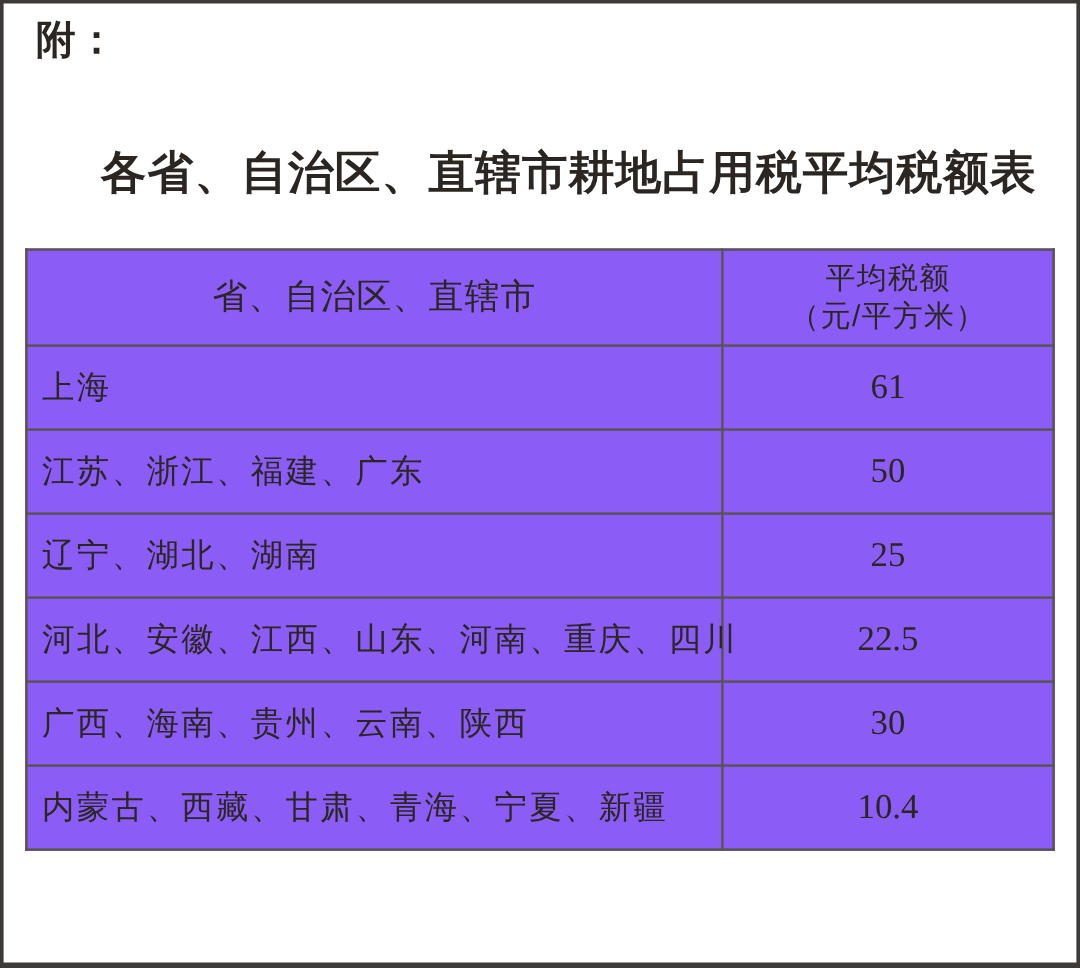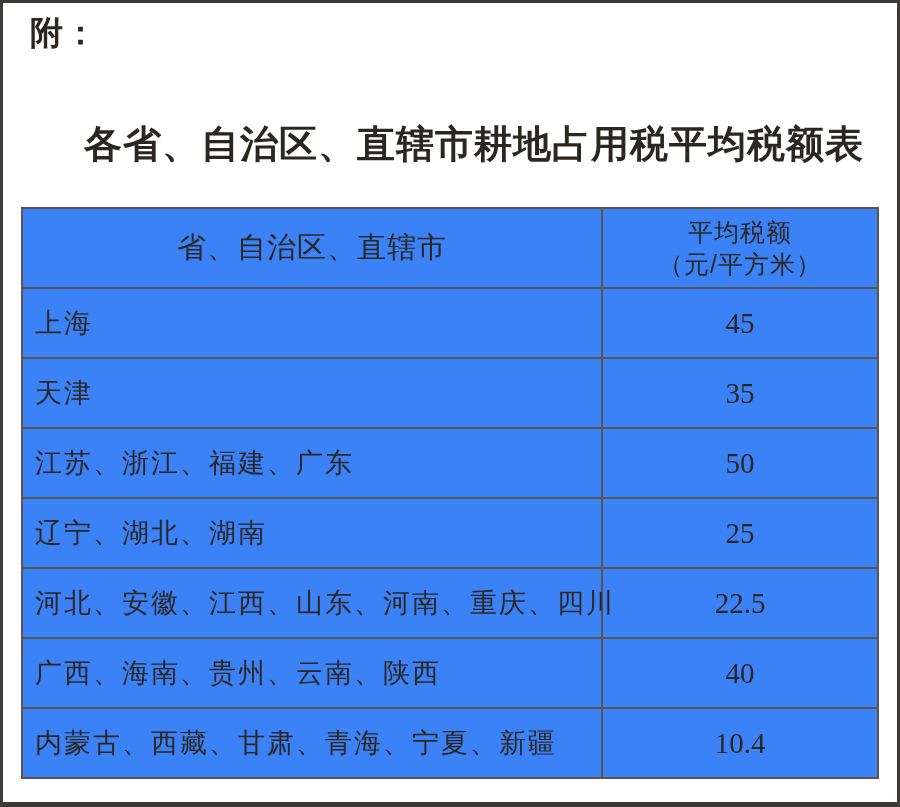--- a/index.html
+++ b/index.html
@@ -40,21 +40,21 @@
     white-space: nowrap;
     padding-left: 24px;
   }
   table.tax-table {
     position: absolute;
     top: 204px;
     left: 18px;
     width: 856px;
     border-collapse: collapse;
     table-layout: fixed;
-    background: #3b82f6;
+    background: #8b5cf6;
   }
   .tax-table col.c1 { width: 580px; }
   .tax-table col.c2 { width: 276px; }
   .tax-table th, .tax-table td {
     border: 2px solid #59544f;
     box-sizing: border-box;
     vertical-align: middle;
   }
   .tax-table th {
     height: 80px;
@@ -106,47 +106,43 @@
         <th class="region-header">省、自治区、直辖市</th>
         <th class="amount-header">
           <span>平均税额</span><br>
           <span>（元/平方米）</span>
         </th>
       </tr>
     </thead>
     <tbody>
   <tr>
     <td class="region">上海</td>
-    <td class="amount">45</td>
+    <td class="amount">61</td>
   </tr>
 
 
-  <tr>
-    <td class="region">天津</td>
-    <td class="amount">35</td>
-  </tr>
 
   <tr>
     <td class="region">江苏、浙江、福建、广东</td>
     <td class="amount">50</td>
   </tr>
 
   <tr>
     <td class="region">辽宁、湖北、湖南</td>
     <td class="amount">25</td>
   </tr>
 
   <tr>
     <td class="region">河北、安徽、江西、山东、河南、重庆、四川</td>
     <td class="amount">22.5</td>
   </tr>
 
   <tr>
     <td class="region">广西、海南、贵州、云南、陕西</td>
-    <td class="amount">40</td>
+    <td class="amount">30</td>
   </tr>
 
 
   <tr>
     <td class="region">内蒙古、西藏、甘肃、青海、宁夏、新疆</td>
     <td class="amount">10.4</td>
   </tr>
 </tbody>
   </table>
 

